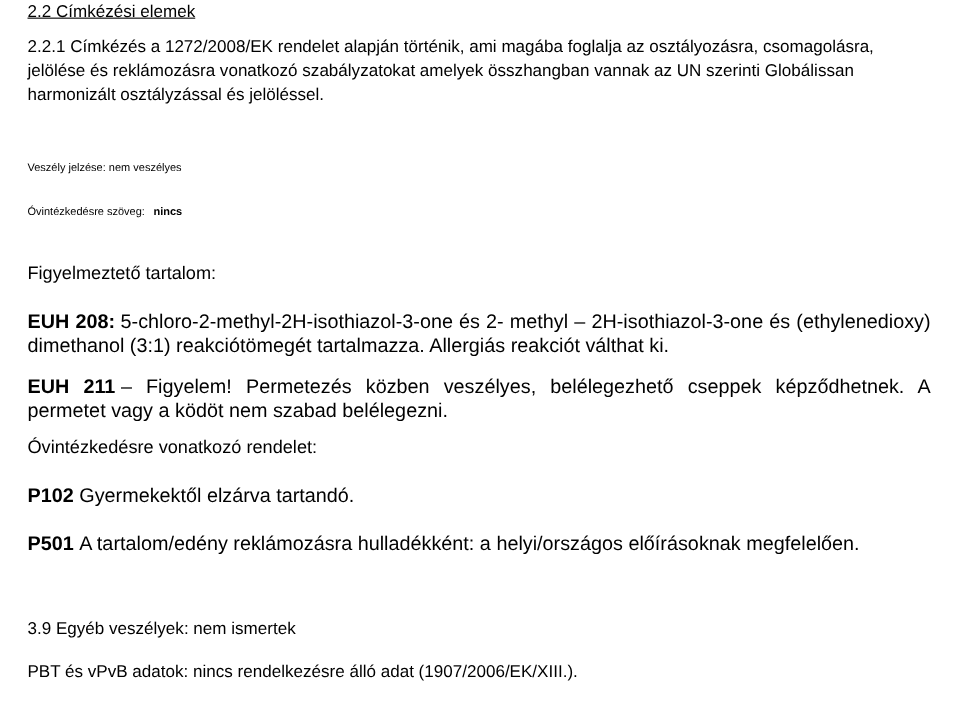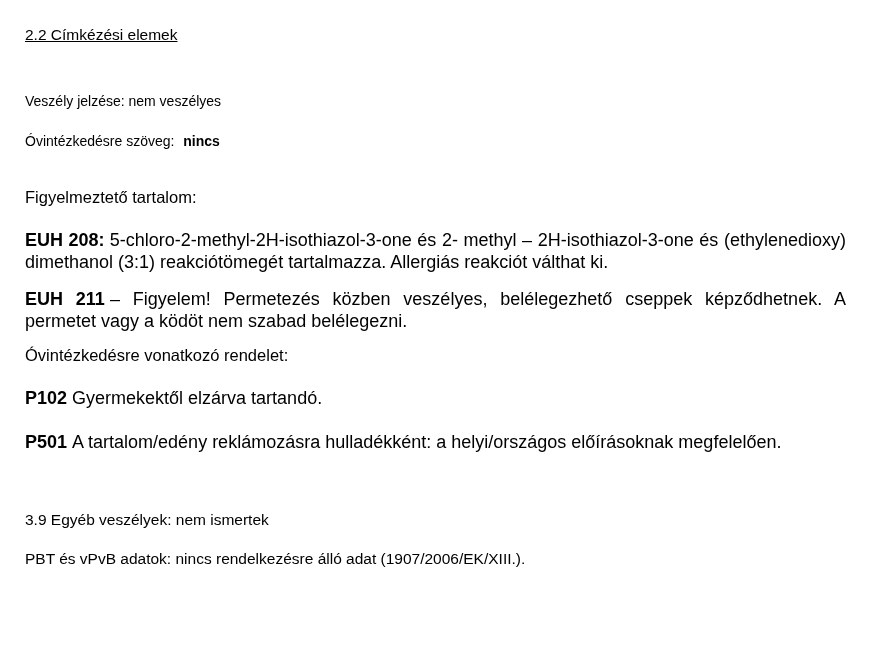--- a/index.html
+++ b/index.html
@@ -11,40 +11,40 @@
     width: 872px;
     height: 648px;
     overflow: hidden;
     font-family: "Liberation Sans", "DejaVu Sans", sans-serif;
     color: #000000;
   }
   .page {
     box-sizing: border-box;
     width: 872px;
     height: 648px;
-    padding: 24px 26px 0 25px;
+    padding: 0 26px 0 25px;
   }
   .page p, .page h1, .page h2 {
     margin: 0;
     padding: 0;
     font-weight: normal;
   }
   .section-title {
     font-size: 15.5px;
     line-height: 22px;
     text-decoration: underline;
   }
   .intro {
     margin-top: 10px !important;
     font-size: 15.5px;
     line-height: 22px;
     text-align: left;
   }
   .kv-line {
-    font-size: 14px;
+    font-size: 10px;
     line-height: 18px;
     font-weight: bold;
   }
   .kv-hazard { margin-top: 46px !important; }
   .kv-signal { margin-top: 22px !important; }
   .kv-line .kv-value-regular {
     font-weight: bold;
     margin-left: 5px;
   }
   .block-heading {
@@ -75,20 +75,21 @@
   .other-hazards { margin-top: 56px !important; }
   .pbt-line { margin-top: 17px !important; }
 </style>
 </head>
 <body>
 
 <div class="page">
 
   <h1 class="section-title">2.2 Címkézési elemek</h1>
 
+  <p class="intro">2.2.1 Címkézés a 1272/2008/EK rendelet alapján történik, ami magába foglalja az osztályozásra, csomagolásra, jelölése és reklámozásra vonatkozó szabályzatokat amelyek összhangban vannak az UN szerinti Globálissan harmonizált osztályzással és jelöléssel.</p>
 
   <p class="kv-line kv-hazard">
     <span>Veszély jelzése:</span>
     <span class="kv-value-bold">nem veszélyes</span>
   </p>
 
   <p class="kv-line kv-signal">
     <span>Óvintézkedésre szöveg:</span>
     <span class="kv-value-regular">nincs</span>
   </p>

